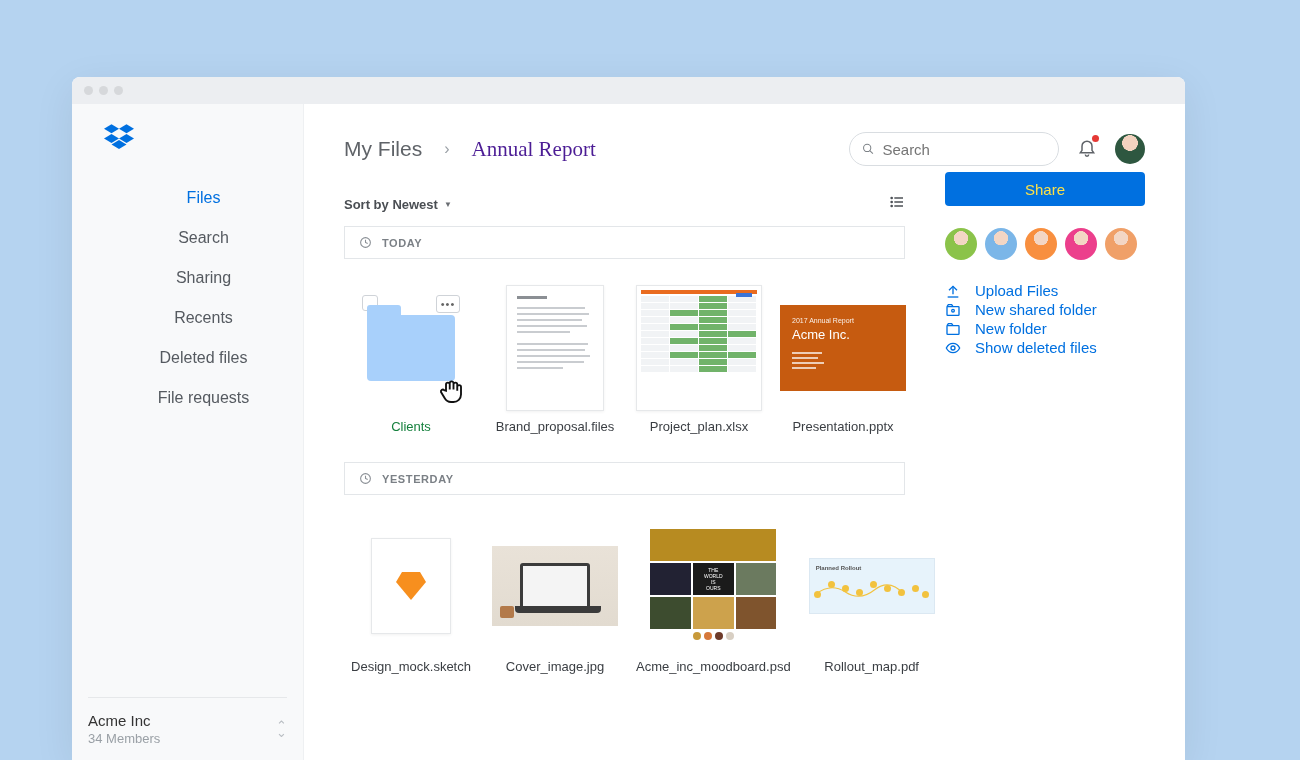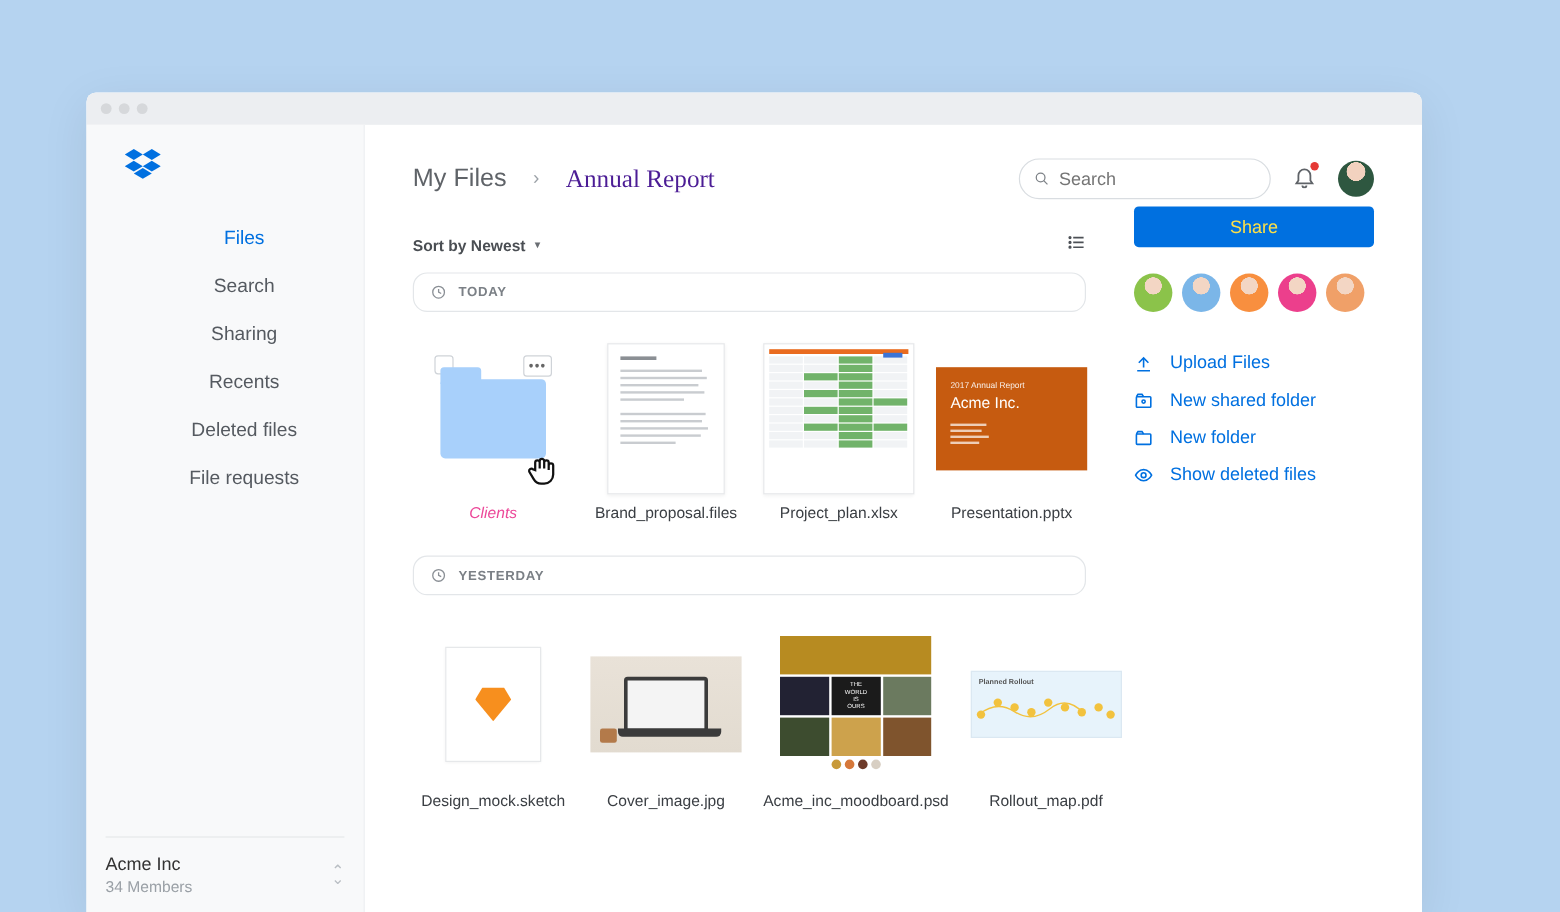--- a/index.html
+++ b/index.html
@@ -136,21 +136,21 @@
 
 .content-wrap {
   display: flex;
   gap: 40px;
 }
 .left-col { flex: 1; min-width:0; }
 .right-col { width: 200px; padding-top: 6px; }
 
 .section-hdr {
   border: 1px solid #e3e6e9;
-  border-radius: 12px;
+  border-radius: 0;
   margin-top: 12px;
   padding: 9px 14px;
   font-size: 11px;
   letter-spacing: 0.6px;
   color: #7b8086;
   font-weight: 600;
   display: flex;
   align-items: center;
   gap: 10px;
 }
@@ -176,21 +176,21 @@
   justify-content: center;
   position: relative;
 }
 .caption {
   font-size: 13px;
   color: #3a3e43;
   text-align: center;
   margin-top: 8px;
   line-height: 1.3;
 }
-.caption.link { color: #ec4899; font-style: italic; }
+.caption.link { color: #15803d; }
 
 
 .folder-body {
   width: 88px; height: 66px; background: #a8d0fb; border-radius: 4px; position: relative;
 }
 .folder-tab {
   position: absolute; top: -10px; left: 0; width: 34px; height: 14px;
   background: #a8d0fb; border-radius: 3px 3px 0 0;
 }
 .sel-check {
@@ -281,22 +281,22 @@
 
 .share-btn {
   width: 100%; height: 34px; background: #0070e0; color: #fde047;
   border: none; border-radius: 4px; font-size: 15px; font-weight: 500; cursor: pointer;
 }
 .members {
   display: flex; gap: 8px; margin-top: 22px;
 }
 .member { width: 32px; height: 32px; border-radius: 50%; display:inline-block; }
 .actions {
-  margin-top: 34px;
-  display: flex; flex-direction: column; gap: 14px;
+  margin-top: 22px;
+  display: flex; flex-direction: column; gap: 2px;
 }
 .action {
   display: flex; align-items: center; gap: 14px;
   color: #0070e0; font-size: 15px; cursor: pointer;
 }
 .action svg { width: 16px; height: 16px; flex-shrink:0; }
 
 .yesterday .card { height: 190px; }
 .yesterday .thumb { height: 130px; }
 </style>

